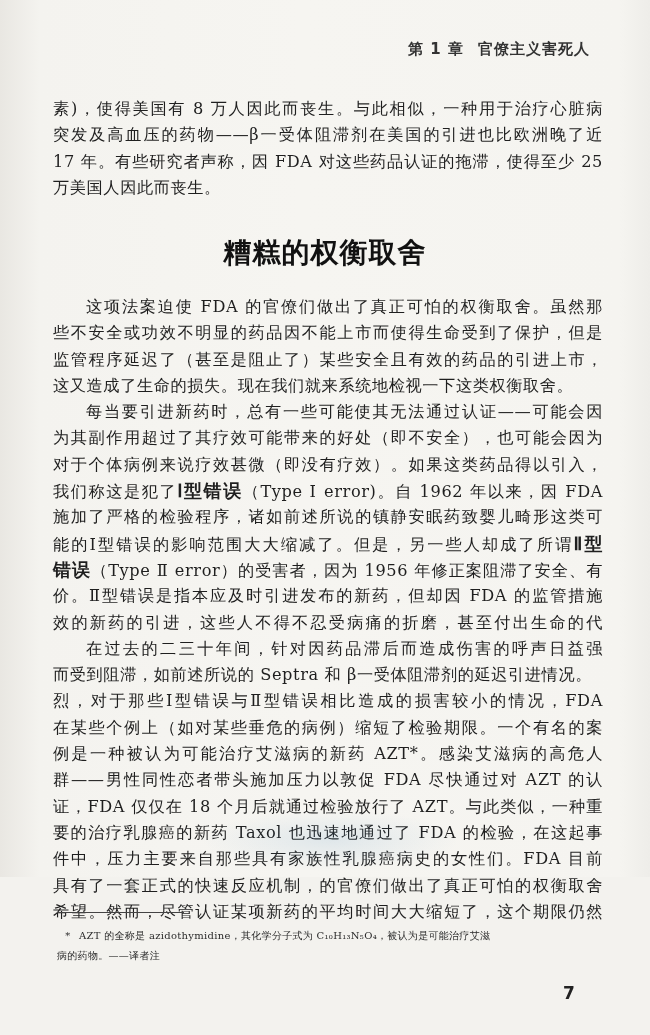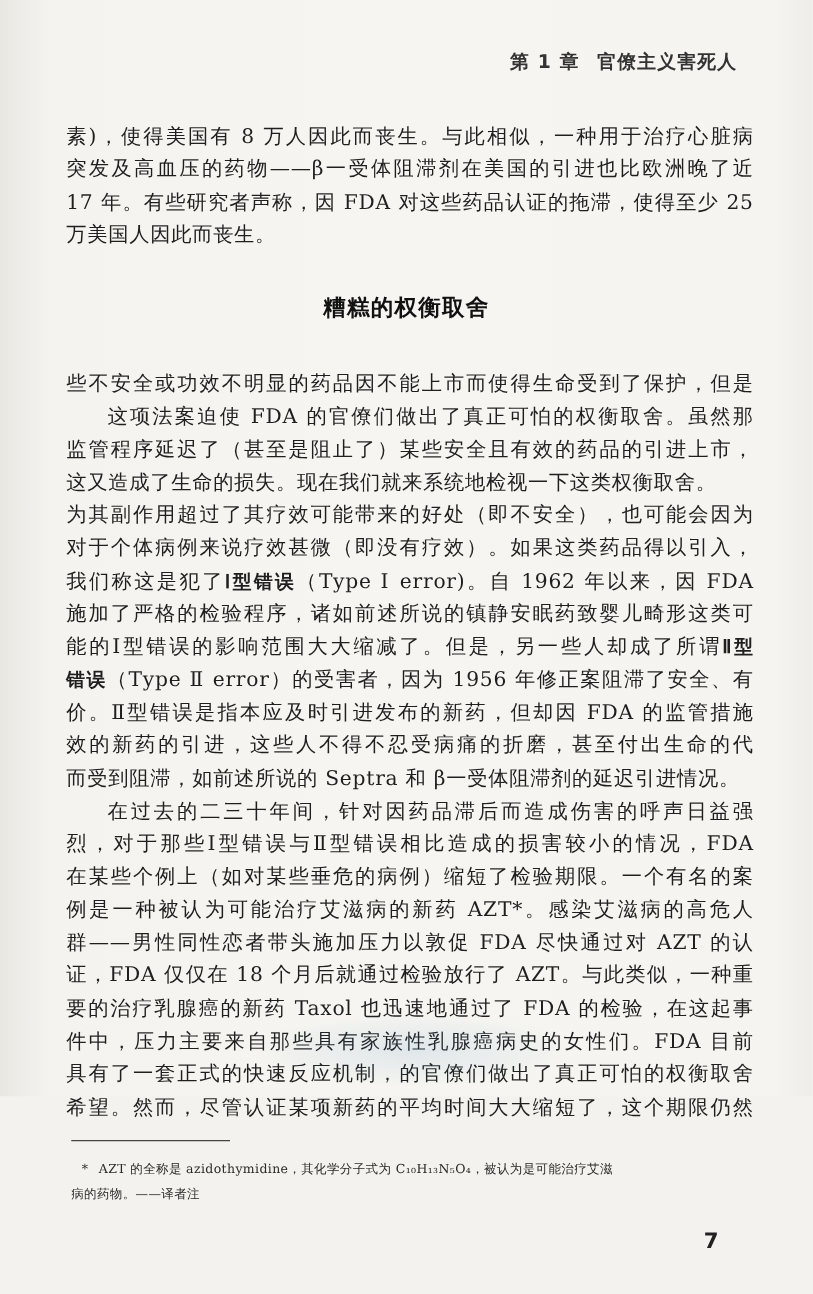--- a/index.html
+++ b/index.html
@@ -24,25 +24,25 @@
   .body-text {
     position: absolute; left: 53px; top: 96px; width: 550px;
     font-size: 16.2px; line-height: 26.3px; letter-spacing: 0.6px;
     text-align: justify;
   }
   .line { white-space: nowrap; display: block; height: 26.3px; text-align-last: justify; }
   .line.last { text-align-last: left; }
   .indent { padding-left: 33px; }
   .section-title {
     position: absolute; left: 0; width: 650px; top: 234px; text-align: center;
-    font-size: 18px; font-weight: bold; letter-spacing: 1px; color: #111;
+    font-size: 28px; font-weight: bold; letter-spacing: 1px; color: #111;
   }
   .p1 { top: 96px; }
   .p2 { top: 294px; }
-  b.term { font-family: Liberation Sans, sans-serif; font-weight: bold; font-size: 15px; }
+  b.term { font-family: Liberation Sans, sans-serif; font-weight: bold; font-size: 18px; }
   .footnote-rule {
     position: absolute; left: 57px; top: 912px; width: 127px; height: 1px; background: #444;
   }
   .footnote {
     position: absolute; left: 57px; top: 926px; width: 545px;
     font-size: 10px; line-height: 20px; color: #2a2a2a; letter-spacing: 0.3px;
   }
   .footnote .mark { display: inline-block; width: 22px; text-align: center; }
   .page-number {
     position: absolute; left: 563px; top: 983px;
@@ -68,36 +68,37 @@
     <span class="line">素)，使得美国有 8 万人因此而丧生。与此相似，一种用于治疗心脏病</span>
     <span class="line">突发及高血压的药物——β一受体阻滞剂在美国的引进也比欧洲晚了近</span>
     <span class="line">17 年。有些研究者声称，因 FDA 对这些药品认证的拖滞，使得至少 25</span>
     <span class="line last">万美国人因此而丧生。</span>
   </div>
 
   <div class="section-title">糟糕的权衡取舍</div>
 
   <div class="body-text p2">
 
+    <span class="line indent">这项法案迫使 FDA 的官僚们做出了真正可怕的权衡取舍。虽然那</span>
     <span class="line">些不安全或功效不明显的药品因不能上市而使得生命受到了保护，但是</span>
-    <span class="line indent">这项法案迫使 FDA 的官僚们做出了真正可怕的权衡取舍。虽然那</span>
     <span class="line">监管程序延迟了（甚至是阻止了）某些安全且有效的药品的引进上市，</span>
     <span class="line last">这又造成了生命的损失。现在我们就来系统地检视一下这类权衡取舍。</span>
 
+    <span class="line indent">每当要引进新药时，总有一些可能使其无法通过认证——可能会因</span>
     <span class="line">为其副作用超过了其疗效可能带来的好处（即不安全），也可能会因为</span>
     <span class="line">对于个体病例来说疗效甚微（即没有疗效）。如果这类药品得以引入，</span>
     <span class="line"><span>我们称这是犯了</span><b class="term">Ⅰ型错误</b><span>（Type Ⅰ error)。自 1962 年以来，因 FDA</span></span>
     <span class="line">施加了严格的检验程序，诸如前述所说的镇静安眠药致婴儿畸形这类可</span>
     <span class="line"><span>能的Ⅰ型错误的影响范围大大缩减了。但是，另一些人却成了所谓</span><b class="term">Ⅱ型</b></span>
     <span class="line"><b class="term">错误</b><span>（Type Ⅱ error）的受害者，因为 1956 年修正案阻滞了安全、有</span></span>
     <span class="line">价。Ⅱ型错误是指本应及时引进发布的新药，但却因 FDA 的监管措施</span>
     <span class="line">效的新药的引进，这些人不得不忍受病痛的折磨，甚至付出生命的代</span>
+    <span class="line indent">在过去的二三十年间，针对因药品滞后而造成伤害的呼声日益强</span>
+
     <span class="line last">而受到阻滞，如前述所说的 Septra 和 β一受体阻滞剂的延迟引进情况。</span>
-
-    <span class="line indent">在过去的二三十年间，针对因药品滞后而造成伤害的呼声日益强</span>
     <span class="line">烈，对于那些Ⅰ型错误与Ⅱ型错误相比造成的损害较小的情况，FDA</span>
     <span class="line">在某些个例上（如对某些垂危的病例）缩短了检验期限。一个有名的案</span>
     <span class="line">例是一种被认为可能治疗艾滋病的新药 AZT*。感染艾滋病的高危人</span>
     <span class="line">群——男性同性恋者带头施加压力以敦促 FDA 尽快通过对 AZT 的认</span>
     <span class="line">证，FDA 仅仅在 18 个月后就通过检验放行了 AZT。与此类似，一种重</span>
     <span class="line">要的治疗乳腺癌的新药 Taxol 也迅速地通过了 FDA 的检验，在这起事</span>
     <span class="line">件中，压力主要来自那些具有家族性乳腺癌病史的女性们。FDA 目前</span>
     <span class="line">具有了一套正式的快速反应机制，的官僚们做出了真正可怕的权衡取舍</span>
     <span class="line">希望。然而，尽管认证某项新药的平均时间大大缩短了，这个期限仍然</span>
   </div>

